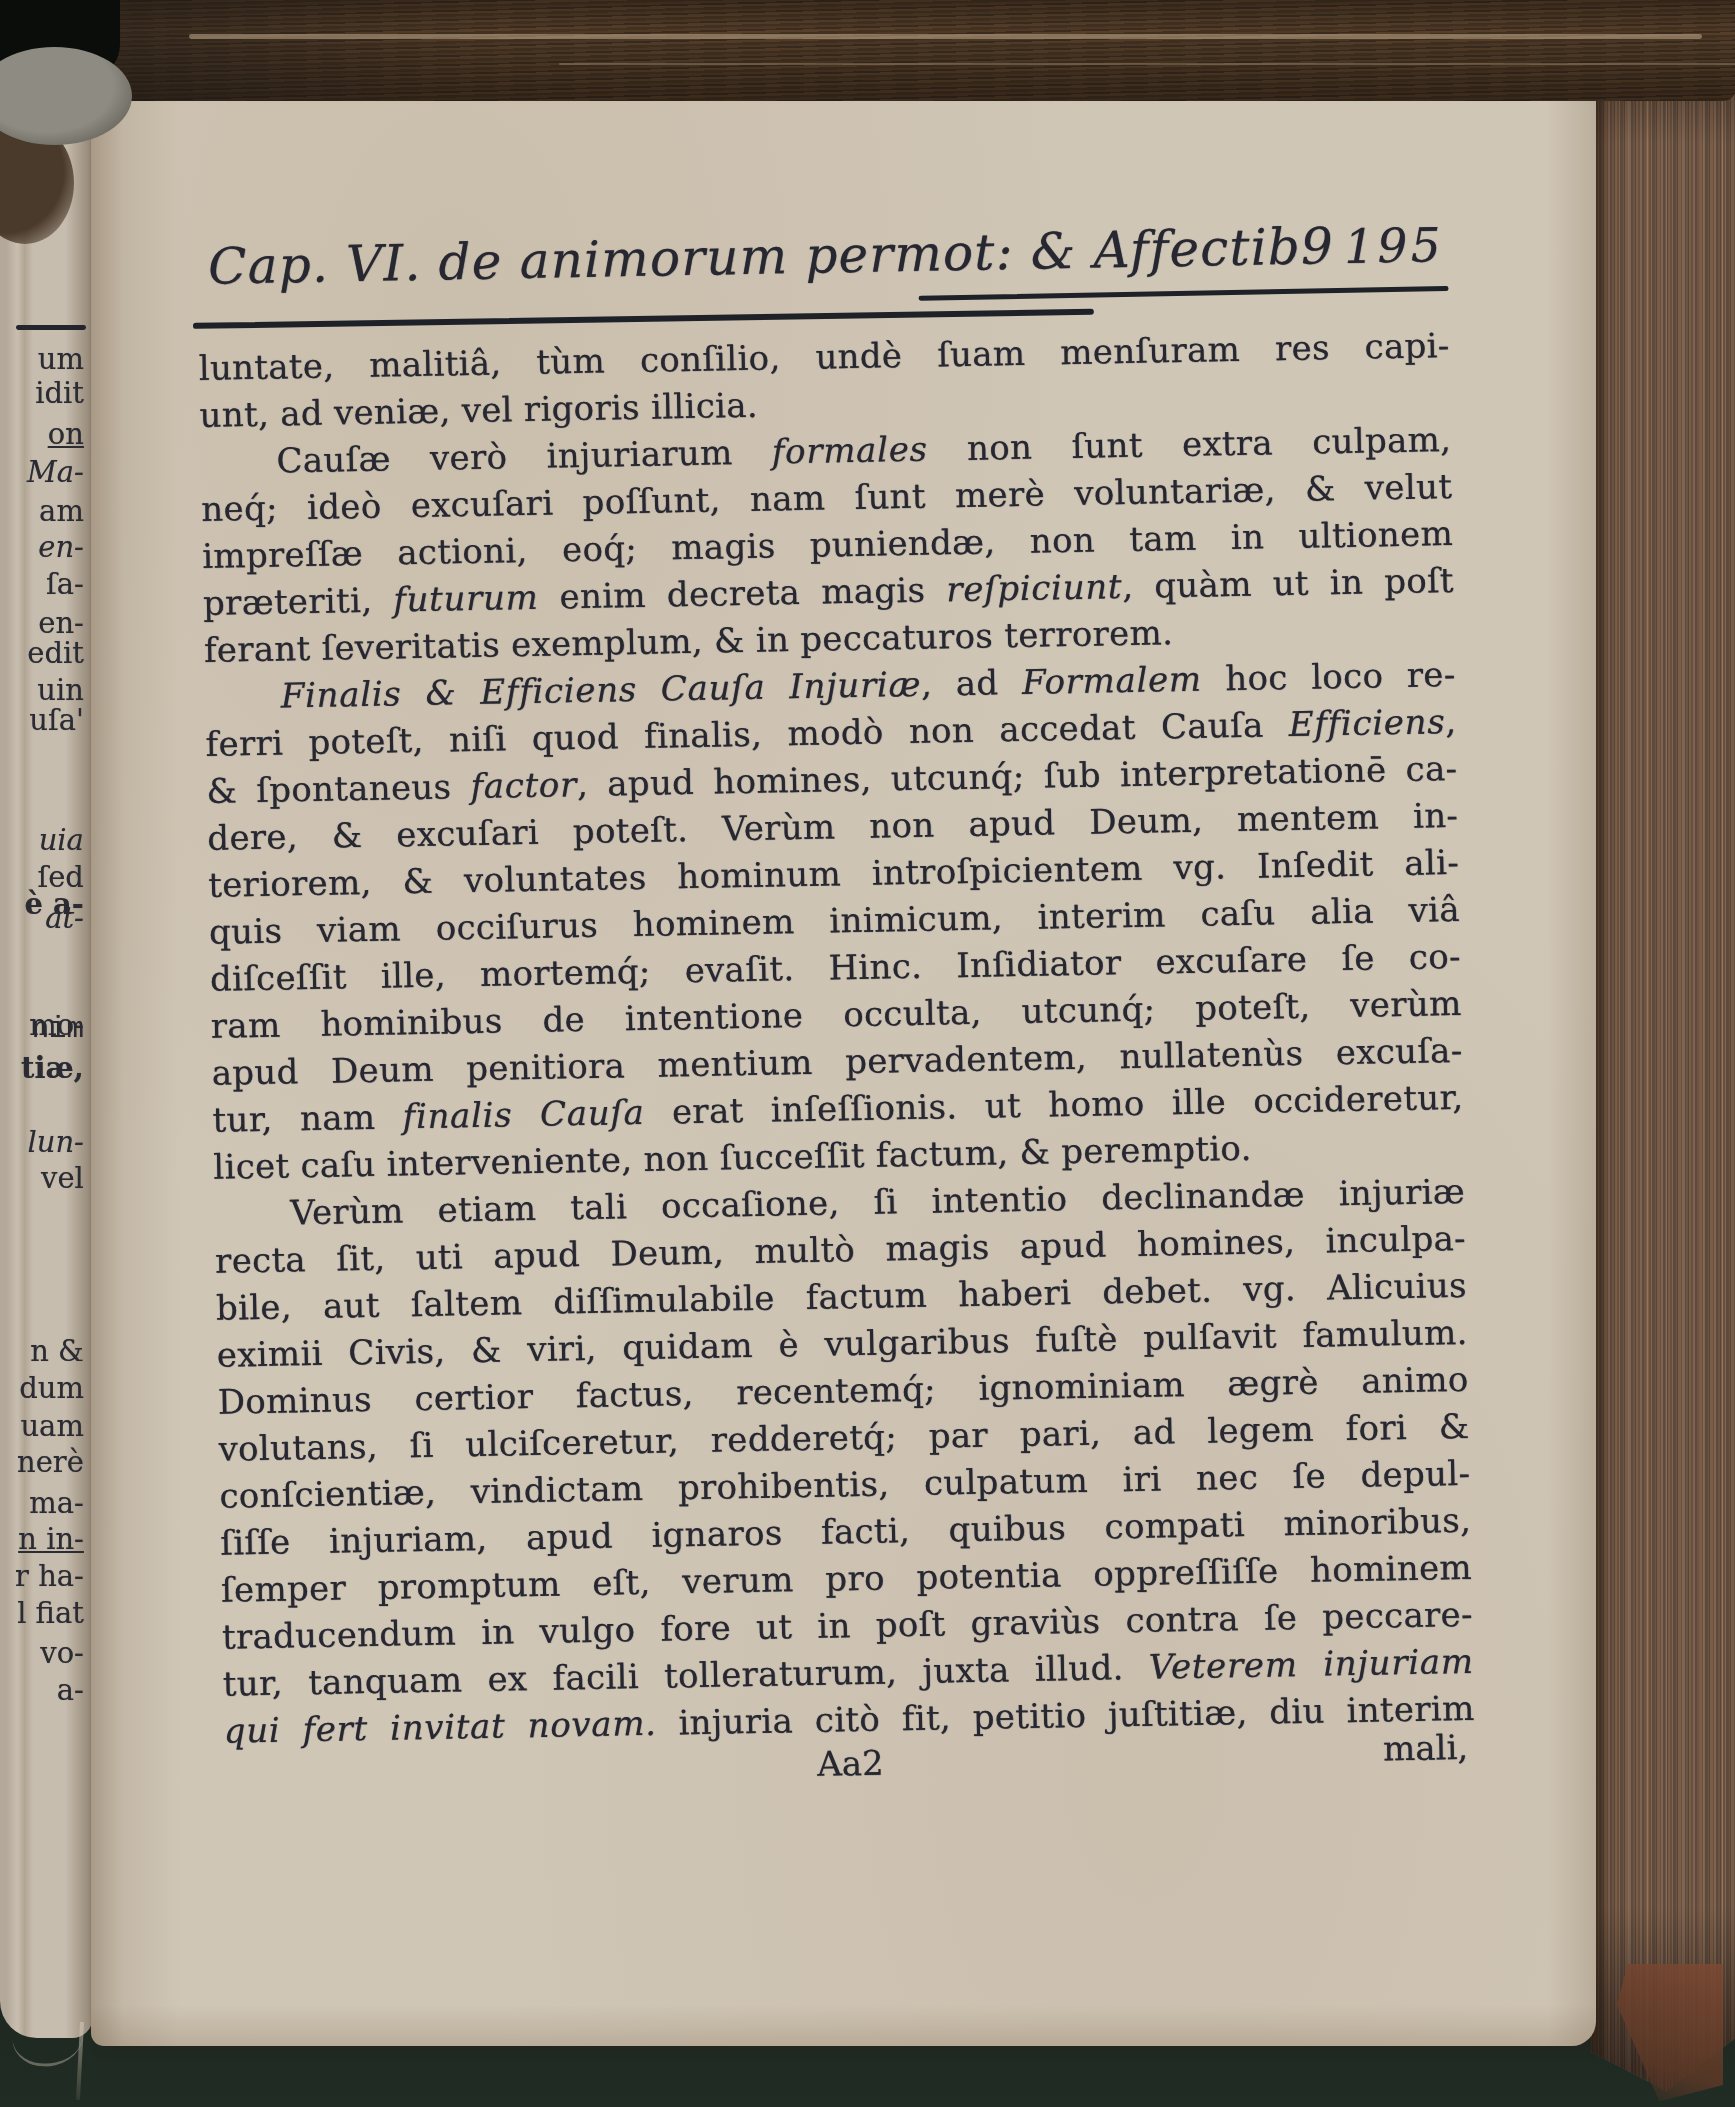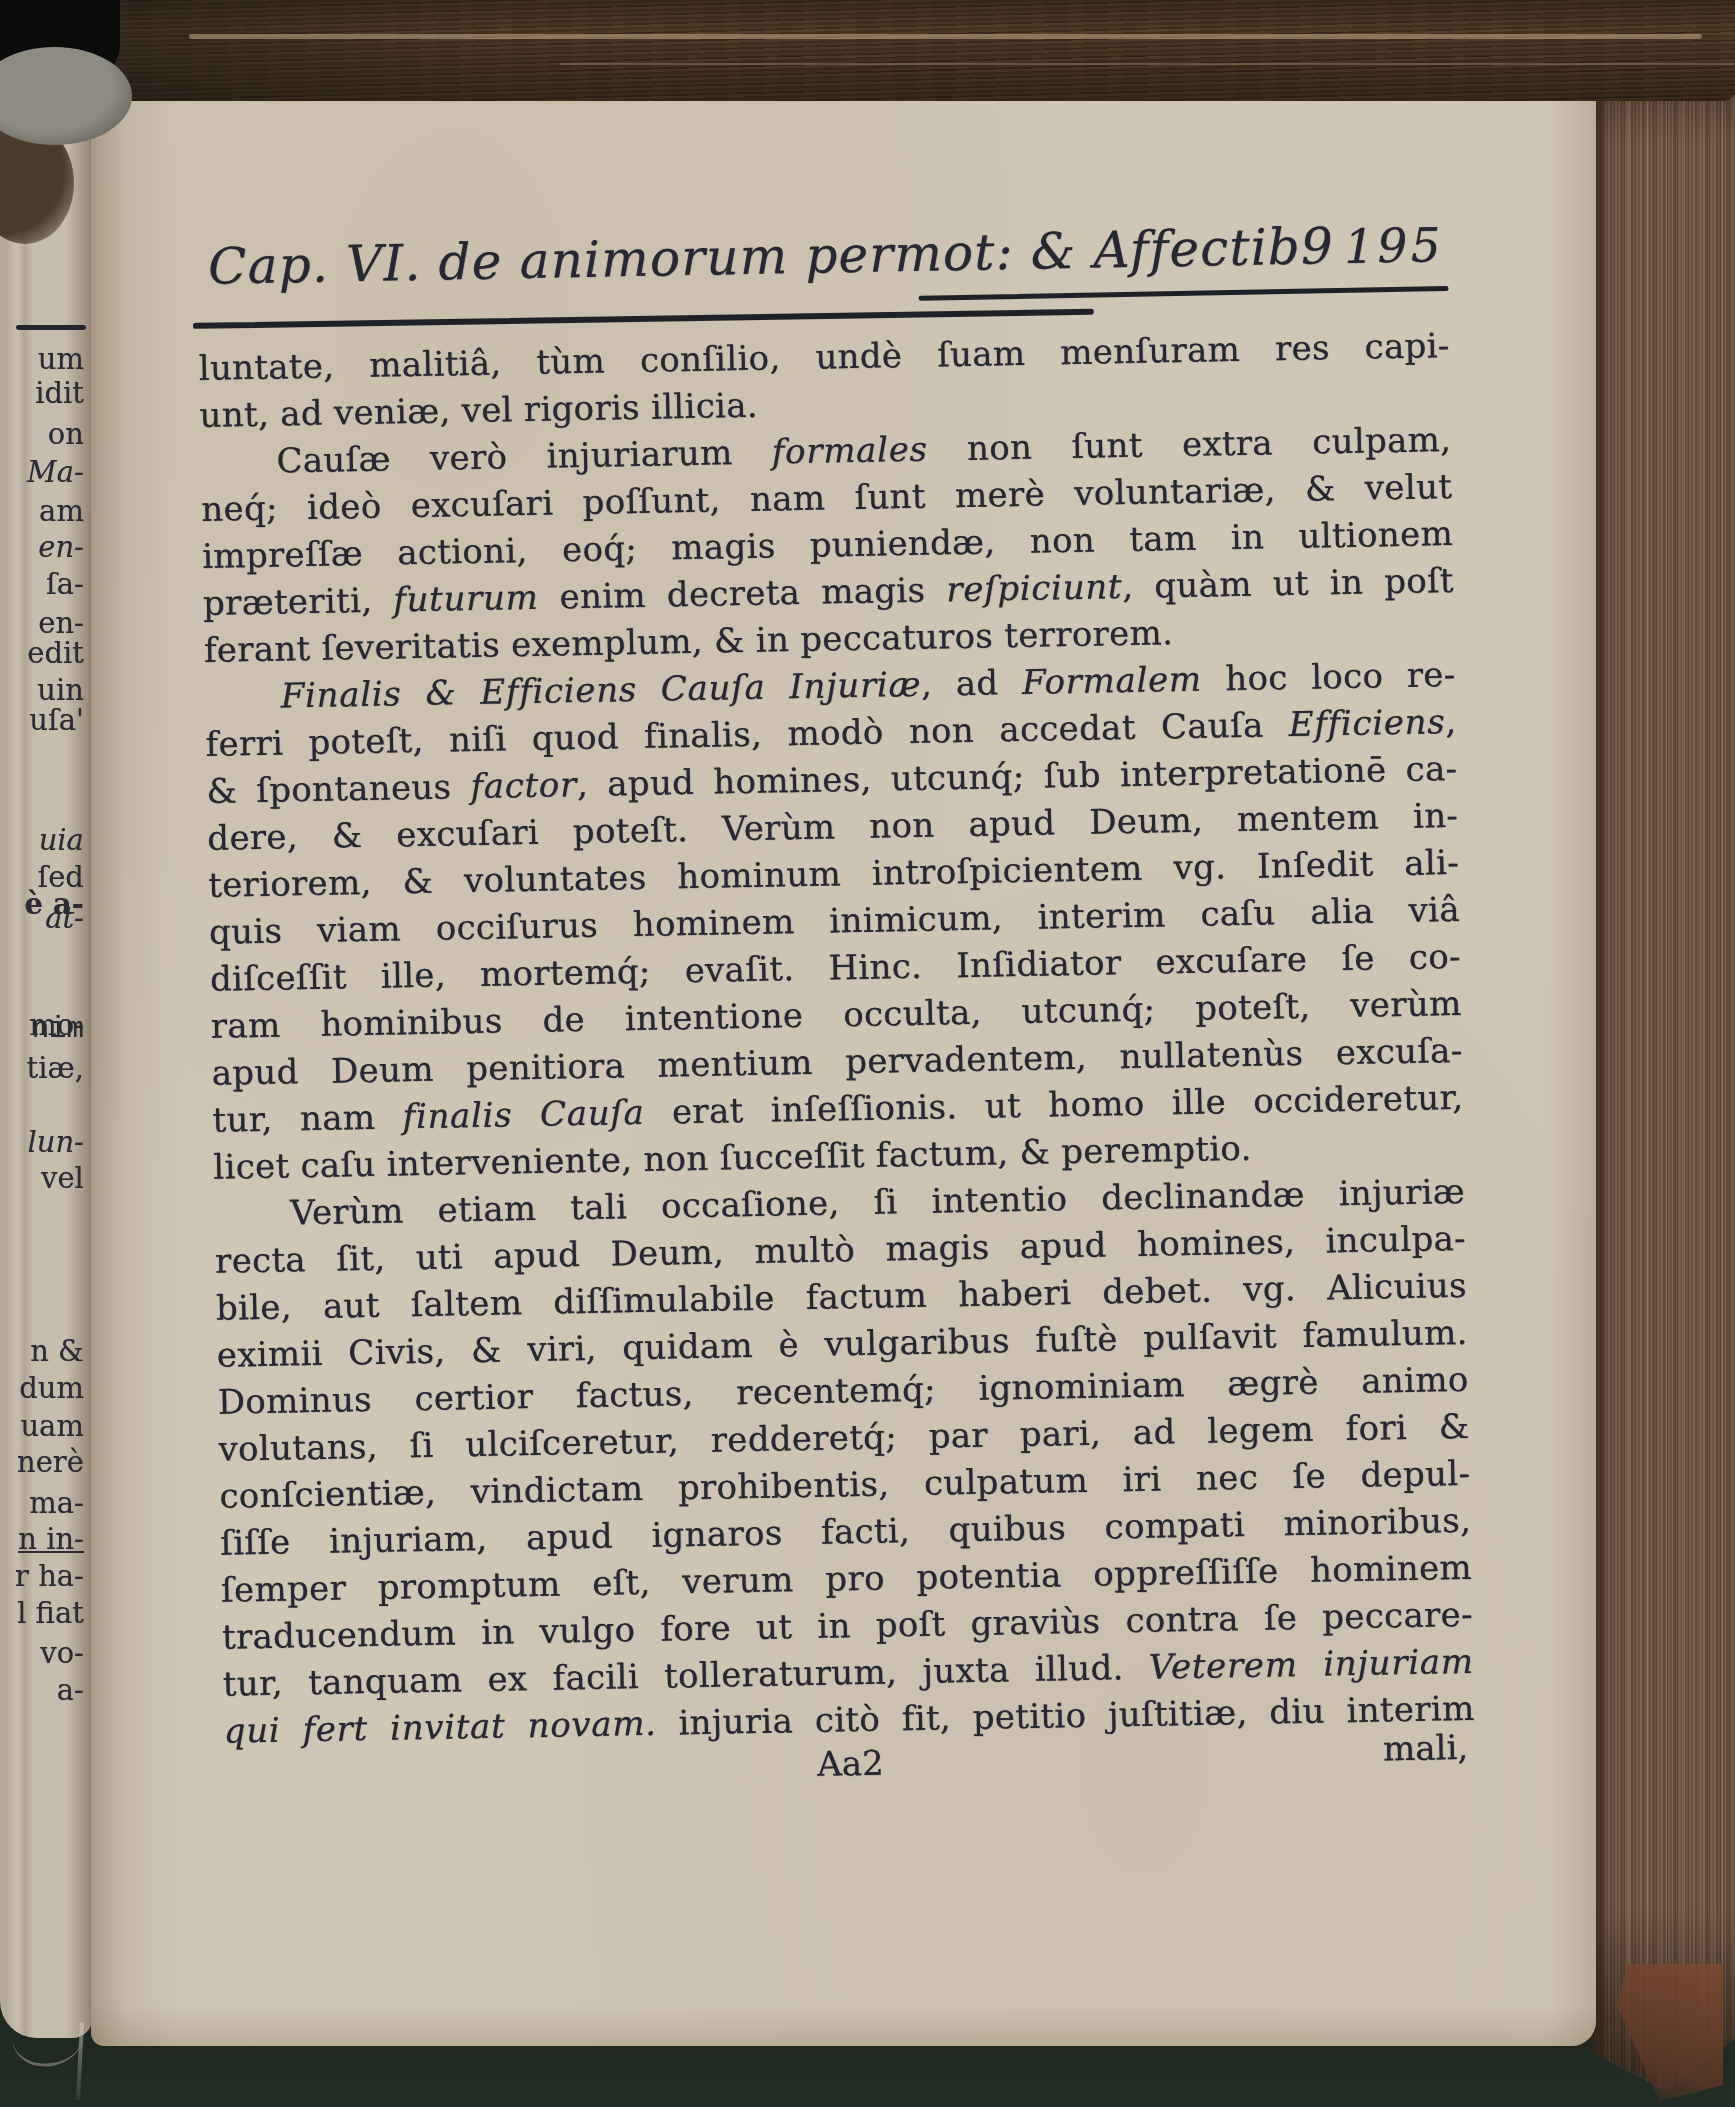--- a/index.html
+++ b/index.html
@@ -127,36 +127,36 @@
   <div class="top-band"></div>
   <div class="corner-black"></div>
   <div class="headband"></div>
   <div class="spine-bulge"></div>
 
   <div class="margin-col">
     <div class="margin-rule"></div>
 
   <div class="margin-frag" style="top: 342px;">um</div>
       <div class="margin-frag" style="top: 376px; margin-left: 19px;">idit</div>
-      <div class="margin-frag" style="top: 417px;">on</div>
+      <div class="margin-frag" style="top: 417px; text-decoration: underline;">on</div>
       <div class="margin-frag it" style="top: 455px;">Ma-</div>
       <div class="margin-frag" style="top: 494px;">am</div>
       <div class="margin-frag it" style="top: 530px;">en-</div>
       <div class="margin-frag" style="top: 567px;">ſa-</div>
       <div class="margin-frag" style="top: 606px;">en-</div>
       <div class="margin-frag" style="top: 636px;">edit</div>
       <div class="margin-frag" style="top: 673px;">uin</div>
       <div class="margin-frag" style="top: 703px;">uſa'</div>
       <div class="margin-frag" style="top: 823px; font-style: italic;">uia</div>
       <div class="margin-frag" style="top: 860px;">ſed</div>
       <div class="margin-frag it" style="top: 901px;">at-</div>
       <div class="margin-frag" style="top: 887px; font-weight: bold;">è a-</div>
       <div class="margin-frag" style="top: 1008px;">mo-</div>
       <div class="margin-frag" style="top: 1013px; font-family: Liberation Mono, monospace;">nim</div>
-      <div class="margin-frag" style="top: 1051px;">tiæ,</div>
+      <div class="margin-frag" style="top: 1051px; font-weight: bold;">tiæ,</div>
       <div class="margin-frag it" style="top: 1125px;">lun-</div>
       <div class="margin-frag" style="top: 1161px;">vel</div>
       <div class="margin-frag" style="top: 1334px;">n &amp;</div>
       <div class="margin-frag" style="top: 1371px;">dum</div>
       <div class="margin-frag" style="top: 1409px;">uam</div>
       <div class="margin-frag" style="top: 1445px;">nerè</div>
       <div class="margin-frag" style="top: 1486px;">ma-</div>
       <div class="margin-frag" style="top: 1522px; text-decoration: underline;">n in-</div>
       <div class="margin-frag" style="top: 1559px;">r ha-</div>
       <div class="margin-frag" style="top: 1596px;">l fiat</div>

